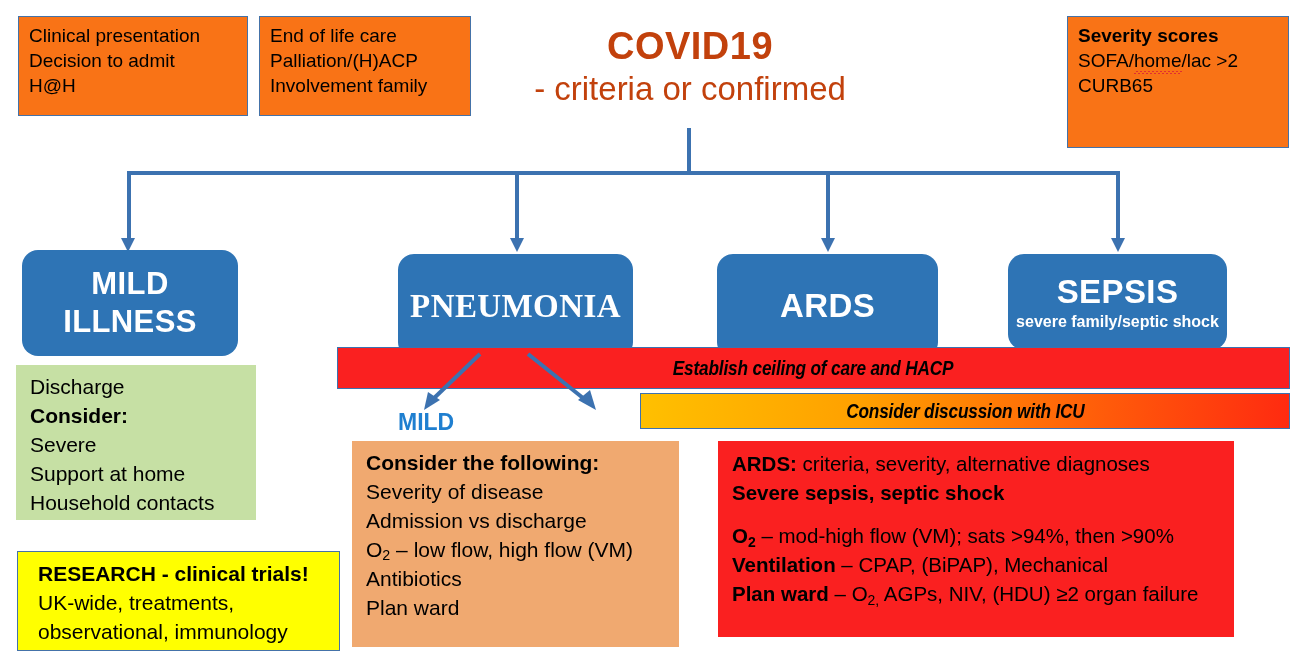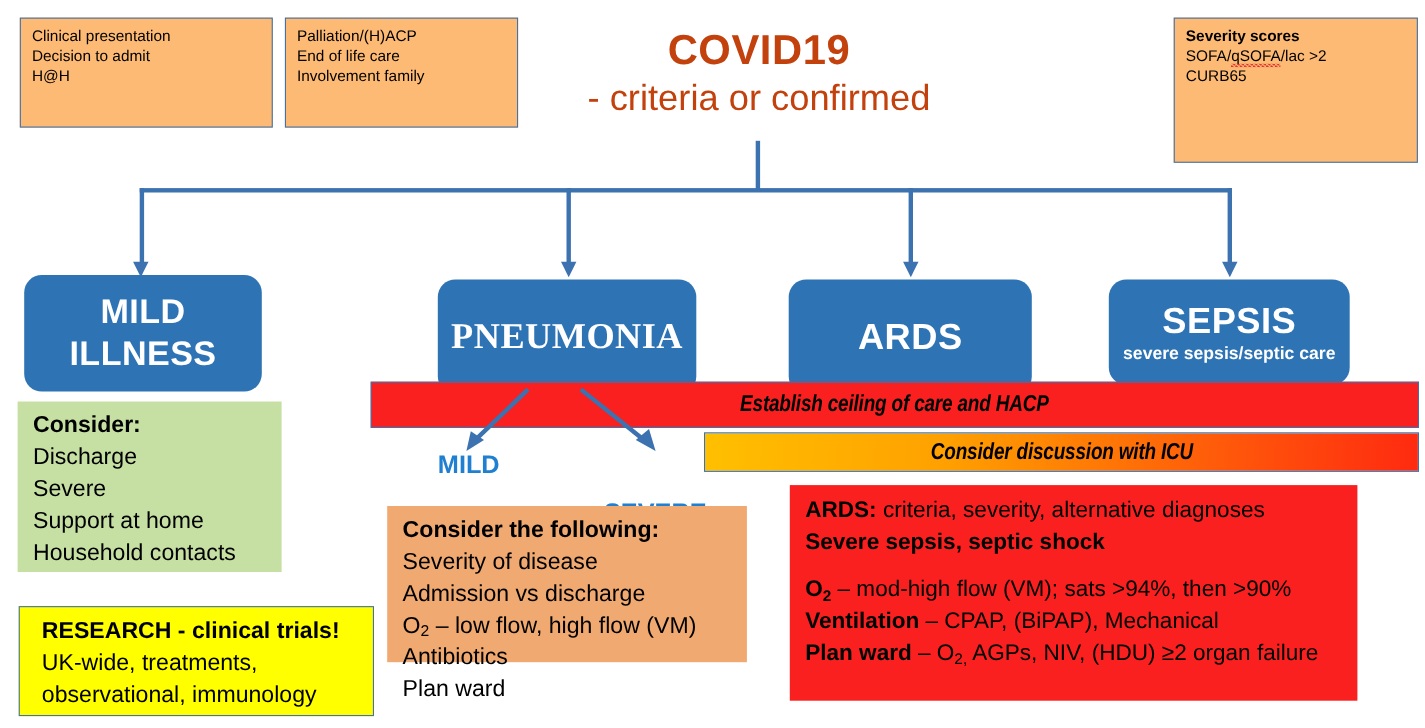--- a/index.html
+++ b/index.html
@@ -19,23 +19,23 @@
     background: #ffffff;
     overflow: hidden;
   }
 
   
   .abs { position: absolute; box-sizing: border-box; }
 
   
   .note-box {
     border: 1px solid #4472a8;
-    background: #fdba74;
+    background: #f97316;
     padding: 6px 8px 4px 10px;
-    font-size: 14px;
+    font-size: 19px;
     line-height: 1.32;
     color: #000000;
   }
   .note-box .ln { display: block; white-space: nowrap; }
   .note-box .hd { font-weight: bold; }
 
   
   .squiggle {
     position: relative;
     display: inline-block;
@@ -162,28 +162,28 @@
 
 <div id="canvas">
 
   <div class="abs note-box" style="left:18px; top:16px; width:230px; height:100px;">
     <span class="ln">Clinical presentation</span>
     <span class="ln">Decision to admit</span>
     <span class="ln">H@H</span>
   </div>
 
   <div class="abs note-box" style="left:259px; top:16px; width:212px; height:100px;">
+    <span class="ln">End of life care</span>
     <span class="ln">Palliation/(H)ACP</span>
-    <span class="ln">End of life care</span>
     <span class="ln">Involvement family</span>
   </div>
 
   <div class="abs note-box" style="left:1067px; top:16px; width:222px; height:132px;">
     <span class="ln hd">Severity scores</span>
-    <span class="ln"><span>SOFA/</span><span class="squiggle">qSOFA</span><span>/lac &gt;2</span></span>
+    <span class="ln"><span>SOFA/</span><span class="squiggle">home</span><span>/lac &gt;2</span></span>
     <span class="ln">CURB65</span>
   </div>
 
   <div class="abs" id="title-block" style="left:470px; top:26px; width:440px;">
     <span id="title-main">COVID19</span>
     <span id="title-sub">- criteria or confirmed</span>
   </div>
 
   <div class="abs conn" style="left:687px; top:128px; width:4px; height:46px;"></div>
 
@@ -209,21 +209,21 @@
   <div class="abs cat-box" style="left:398px; top:254px; width:235px; height:104px;font-family:Liberation Serif, serif;">
     <span class="cat-title">PNEUMONIA</span>
   </div>
 
   <div class="abs cat-box" style="left:717px; top:254px; width:221px; height:104px;">
     <span class="cat-title">ARDS</span>
   </div>
 
   <div class="abs cat-box" style="left:1008px; top:254px; width:219px; height:96px;">
     <span class="cat-title">SEPSIS</span>
-    <span class="cat-sub">severe sepsis/septic care</span>
+    <span class="cat-sub">severe family/septic shock</span>
   </div>
 
   <div class="abs banner" id="banner-ceiling" style="left:337px; top:347px; width:953px; height:42px;">
     <span class="btxt">Establish ceiling of care and HACP</span>
   </div>
 
   <div class="abs banner" id="banner-icu" style="left:640px; top:393px; width:650px; height:36px;">
     <span class="btxt">Consider discussion with ICU</span>
   </div>
 
@@ -231,34 +231,34 @@
     <line x1="100" y1="4" x2="50" y2="52" stroke="#3c72b0" stroke-width="4"></line>
     <polygon points="44,60 48,42 60,50" fill="#3c72b0"></polygon>
     <line x1="148" y1="4" x2="208" y2="52" stroke="#3c72b0" stroke-width="4"></line>
     <polygon points="216,60 198,50 210,40" fill="#3c72b0"></polygon>
   </svg>
 
   <div class="abs ms-label" style="left:398px; top:409px;">MILD</div>
   <div class="abs ms-label" style="left:549px; top:409px;margin-top:44px;">SEVERE</div>
 
   <div class="abs panel" id="panel-green" style="left:16px; top:365px; width:240px; height:155px;">
+    <span class="ln">Discharge</span>
     <span class="ln"><b>Consider:</b></span>
-    <span class="ln">Discharge</span>
     <span class="ln">Severe</span>
     <span class="ln">Support at home</span>
     <span class="ln">Household contacts</span>
   </div>
 
   <div class="abs panel" id="panel-yellow" style="left:17px; top:551px; width:323px; height:100px;padding-left:20px;">
     <span class="ln"><b>RESEARCH - clinical trials!</b></span>
     <span class="ln">UK-wide, treatments,</span>
     <span class="ln">observational, immunology</span>
   </div>
 
-  <div class="abs panel" id="panel-peach" style="left:352px; top:460px; width:327px; height:142px;">
+  <div class="abs panel" id="panel-peach" style="left:352px; top:441px; width:327px; height:206px;">
     <span class="ln"><b>Consider the following:</b></span>
     <span class="ln">Severity of disease</span>
     <span class="ln">Admission vs discharge</span>
     <span class="ln"><span>O</span><sub>2</sub><span> – low flow, high flow (VM)</span></span>
     <span class="ln">Antibiotics</span>
     <span class="ln">Plan ward</span>
   </div>
 
   <div class="abs panel" id="panel-red" style="left:718px; top:441px; width:516px; height:196px;">
     <span class="ln"><b>ARDS:</b><span> criteria, severity, alternative diagnoses</span></span>

